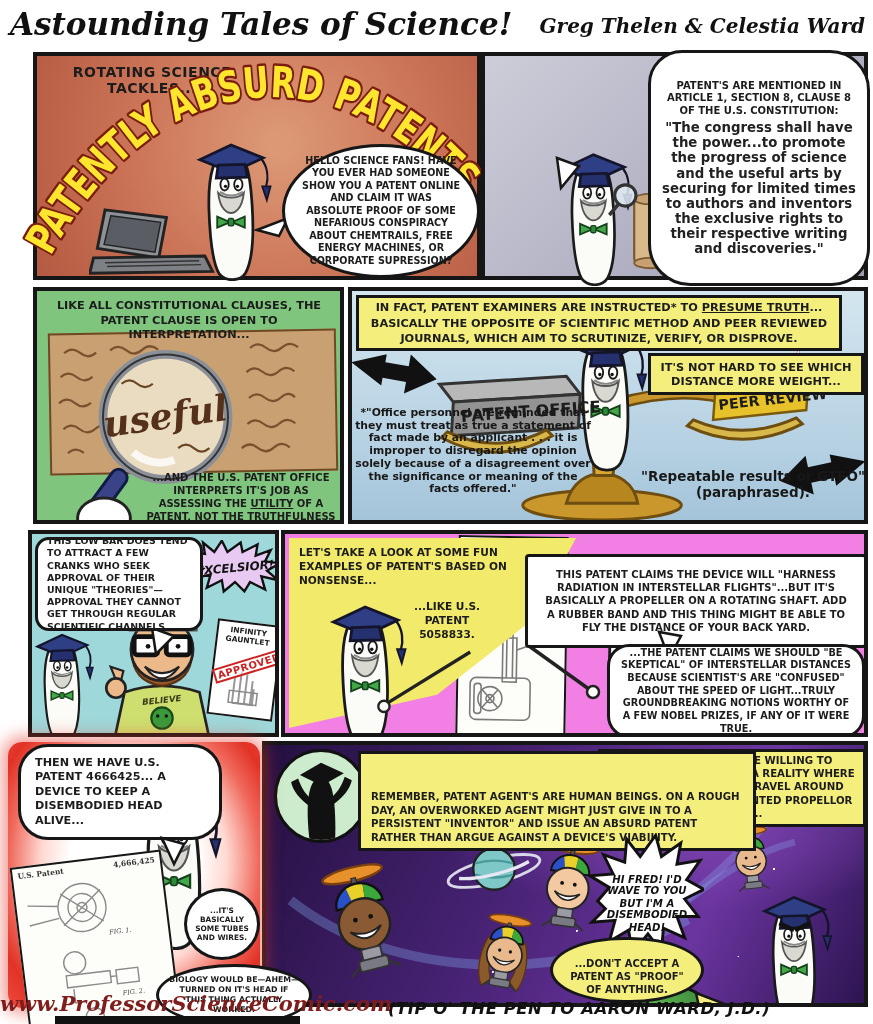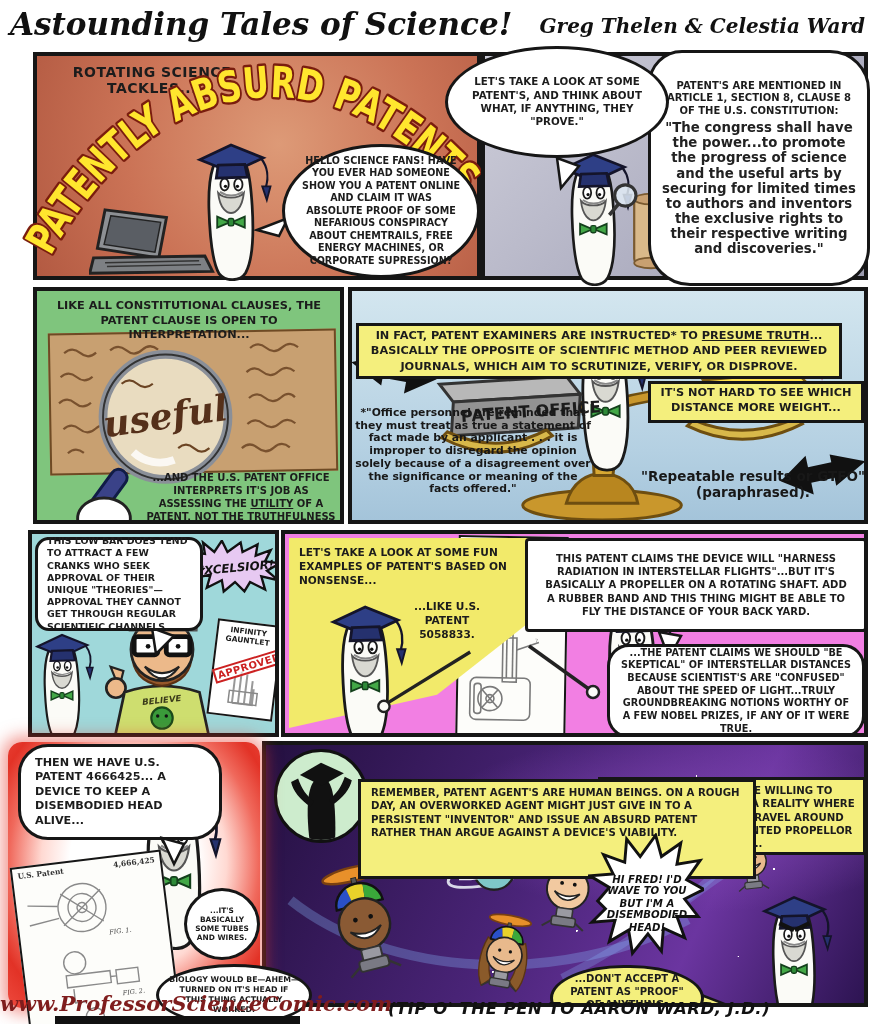--- a/index.html
+++ b/index.html
@@ -7,21 +7,21 @@
         font-family:"DejaVu Sans",sans-serif;}
   .abs{position:absolute;}
   .panel{position:absolute;border:4px solid #161616;box-sizing:border-box;}
   .cap{font-family:"DejaVu Sans",sans-serif;font-weight:bold;color:#1c1c1c;}
   .hand{font-family:"DejaVu Sans",sans-serif;font-weight:normal;color:#111;}
   .bubble{position:absolute;background:#fff;border:3px solid #161616;box-sizing:border-box;
           display:flex;align-items:center;justify-content:center;text-align:center;color:#1c1c1c;}
   .ellipse{border-radius:50%;}
   .rrect{border-radius:20px;}
   .ybox{position:absolute;background:#f4ef7d;border:3px solid #161616;box-sizing:border-box;
-        display:flex;align-items:flex-start;justify-content:center;text-align:center;color:#1c1c1c;margin-top:28px;}
+        display:flex;align-items:flex-end;justify-content:center;text-align:center;color:#1c1c1c;}
   .u{text-decoration:underline;}
   .tail{position:absolute;overflow:visible;}
   #p1{left:33px;top:52px;width:448px;height:228px;
       background:radial-gradient(circle at 55% 40%, #dd9a77 0%, #cb7356 55%, #b35a42 100%);}
   #p2{left:481px;top:52px;width:387px;height:228px;overflow:visible;
       background:linear-gradient(135deg,#cdcdd9 0%,#b2b2c4 55%,#9c9cb0 100%);}
   #p3{left:33px;top:287px;width:311px;height:237px;background:#7fc57d;overflow:hidden;}
   #p4{left:348px;top:287px;width:520px;height:237px;overflow:hidden;
       background:linear-gradient(#d3e6ef 0%,#b4d0e2 70%,#a4c4da 100%);}
   #p5{left:28px;top:530px;width:251px;height:207px;background:#9fd8da;overflow:hidden;}
@@ -122,23 +122,20 @@
       <use href="#prof" transform="translate(10,0)"></use>
       <rect x="106" y="62" width="38" height="72" rx="5" fill="#d9b98a" stroke="#7a5a30" stroke-width="2.5"></rect>
       <ellipse cx="125" cy="62" rx="19" ry="6" fill="#c8a071" stroke="#7a5a30" stroke-width="2"></ellipse>
       <ellipse cx="125" cy="134" rx="19" ry="6" fill="#c8a071" stroke="#7a5a30" stroke-width="2"></ellipse>
       <circle cx="96" cy="58" r="12" fill="rgba(225,235,245,.85)" stroke="#333" stroke-width="3.5"></circle>
       <line x1="88" y1="68" x2="78" y2="80" stroke="#333" stroke-width="4"></line>
     </svg>
     <svg class="tail" width="30" height="34" style="left:68px;top:100px;">
       <polygon points="8,32 4,2 26,10" fill="#fff" stroke="#161616" stroke-width="2.5"></polygon>
       </svg>
-    <div class="bubble ellipse" style="left:-40px;top:-10px;width:224px;height:112px;padding:14px 20px;z-index:4;">
-      <span class="cap" style="font-size:10.3px;line-height:1.3;">LET'S TAKE A LOOK AT SOME PATENT'S, AND THINK ABOUT WHAT, IF ANYTHING, THEY "PROVE."</span>
-    </div>
     <div class="bubble" style="left:163px;top:-6px;width:222px;height:236px;border-radius:34px 40px 38px 42px;border-width:3.5px;
                 flex-direction:column;padding:10px 10px;gap:3px;">
       <span class="cap" style="font-size:10px;line-height:1.25;">PATENT'S ARE MENTIONED IN ARTICLE 1, SECTION 8, CLAUSE 8 OF THE U.S. CONSTITUTION:</span>
       <span class="hand" style="font-size:13.3px;line-height:1.14;font-weight:bold;color:#222;">"The congress shall have the power...to promote the progress of science and the useful arts by securing for limited times to authors and inventors the exclusive rights to their respective writing and discoveries."</span>
     </div>
   </div>
 
   <div id="p3" class="panel">
     <div class="abs" style="left:12px;top:40px;width:284px;height:138px;background:#c8a071;border:2px solid #6e4a24;transform:rotate(-1deg);">
       <svg width="284" height="138" viewBox="0 0 284 138">
@@ -292,21 +289,21 @@
     <svg class="abs" viewBox="0 0 190 160" style="left:18px;top:58px;width:190px;height:150px;">
       <use href="#prof" transform="translate(10,4)"></use>
       <line x1="78" y1="122" x2="172" y2="64" stroke="#222" stroke-width="3.5"></line>
       <circle cx="80" cy="122" r="6" fill="#fbfbf7" stroke="#222" stroke-width="2.5"></circle>
     </svg>
     <svg class="abs" viewBox="0 0 160 150" style="left:242px;top:50px;width:160px;height:150px;">
       <use href="#prof" transform="translate(58,2) scale(0.95)"></use>
       <line x1="66" y1="108" x2="2" y2="62" stroke="#222" stroke-width="3.5"></line>
       <circle cx="66" cy="108" r="6" fill="#fbfbf7" stroke="#222" stroke-width="2.5"></circle>
     </svg>
-    <div class="bubble rrect" style="left:240px;top:4px;width:342px;height:94px;padding:24px 12px;border-radius:4px;">
+    <div class="bubble rrect" style="left:240px;top:20px;width:342px;height:94px;padding:24px 12px;border-radius:4px;">
       <span class="cap" style="font-size:10px;line-height:1.32;">THIS PATENT CLAIMS THE DEVICE WILL "HARNESS RADIATION IN INTERSTELLAR FLIGHTS"...BUT IT'S BASICALLY A PROPELLER ON A ROTATING SHAFT. ADD A RUBBER BAND AND THIS THING MIGHT BE ABLE TO FLY THE DISTANCE OF YOUR BACK YARD.</span>
     </div>
     <svg class="tail" width="26" height="30" style="left:370px;top:96px;">
       <polygon points="14,28 4,2 26,6" fill="#fff" stroke="#161616" stroke-width="2.5"></polygon>
       </svg>
     <div class="bubble rrect" style="left:322px;top:110px;width:258px;height:94px;padding:6px 10px;border-radius:22px;align-items:center;">
       <span class="cap" style="font-size:9.7px;line-height:1.3;">...THE PATENT CLAIMS WE SHOULD "BE SKEPTICAL" OF INTERSTELLAR DISTANCES BECAUSE SCIENTIST'S ARE "CONFUSED" ABOUT THE SPEED OF LIGHT...TRULY GROUNDBREAKING NOTIONS WORTHY OF A FEW NOBEL PRIZES, IF ANY OF IT WERE TRUE.</span>
     </div>
   </div>
 

